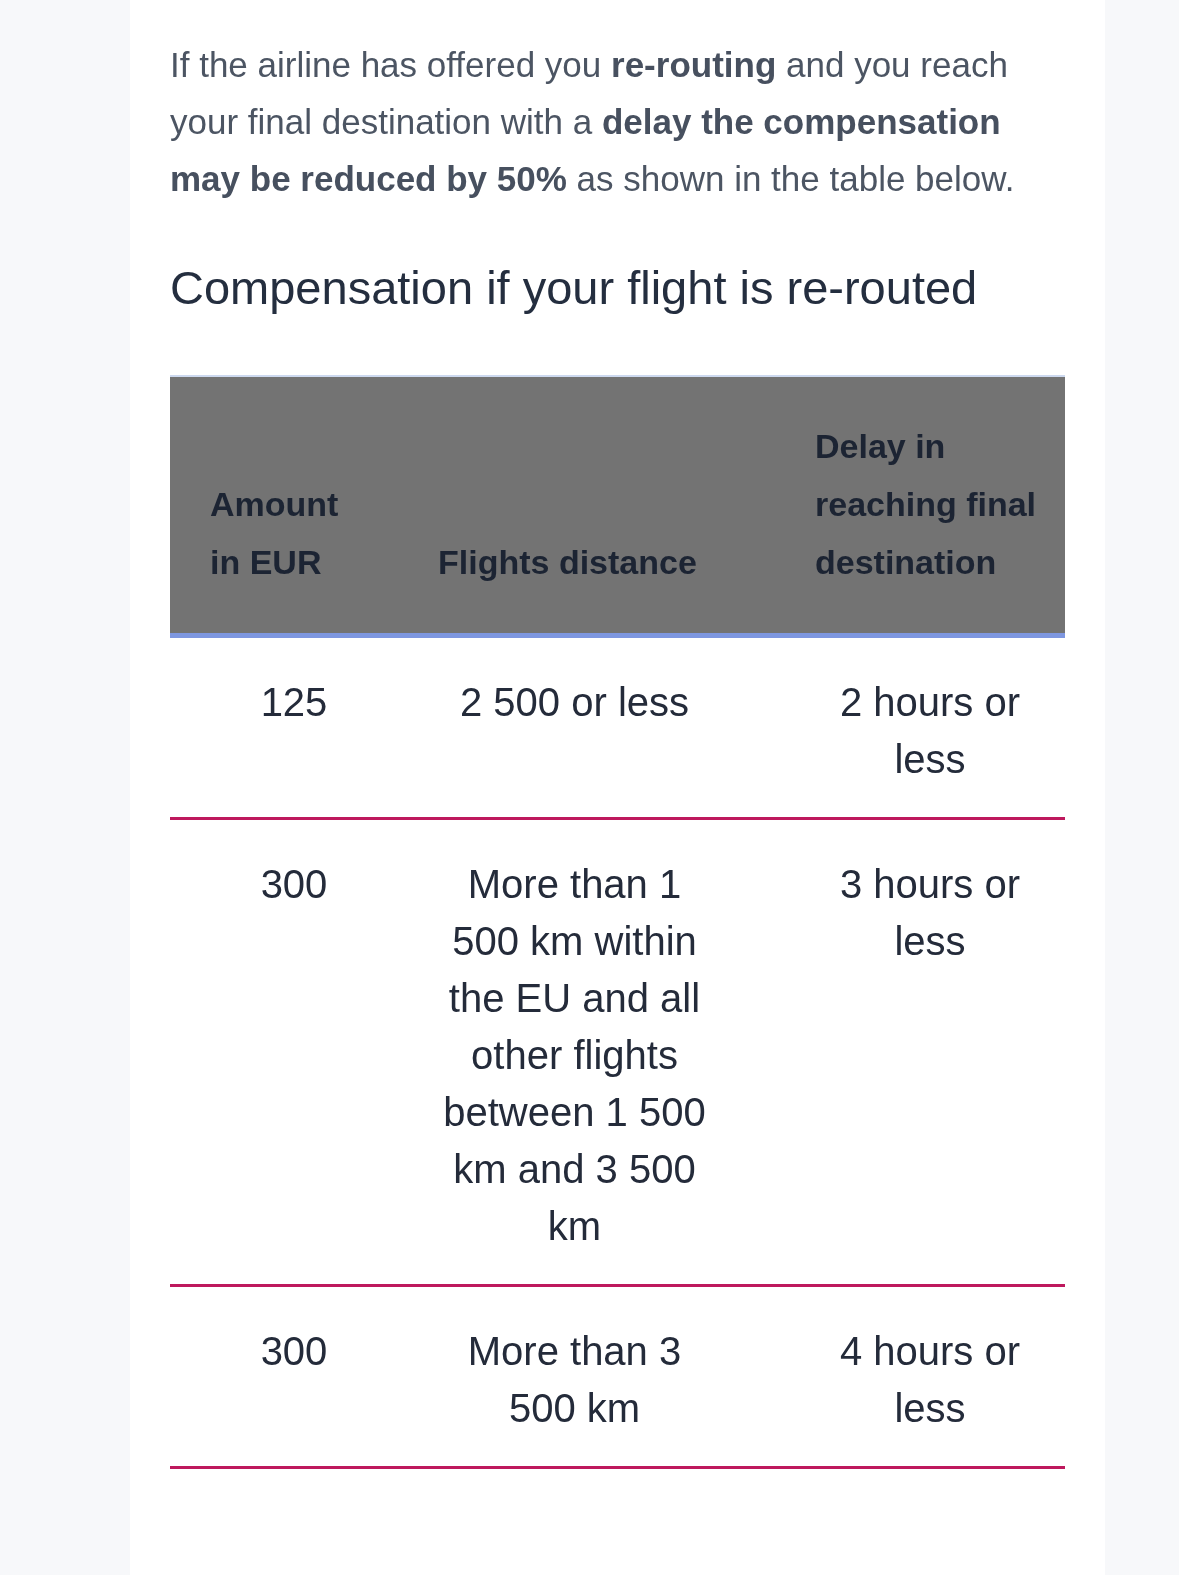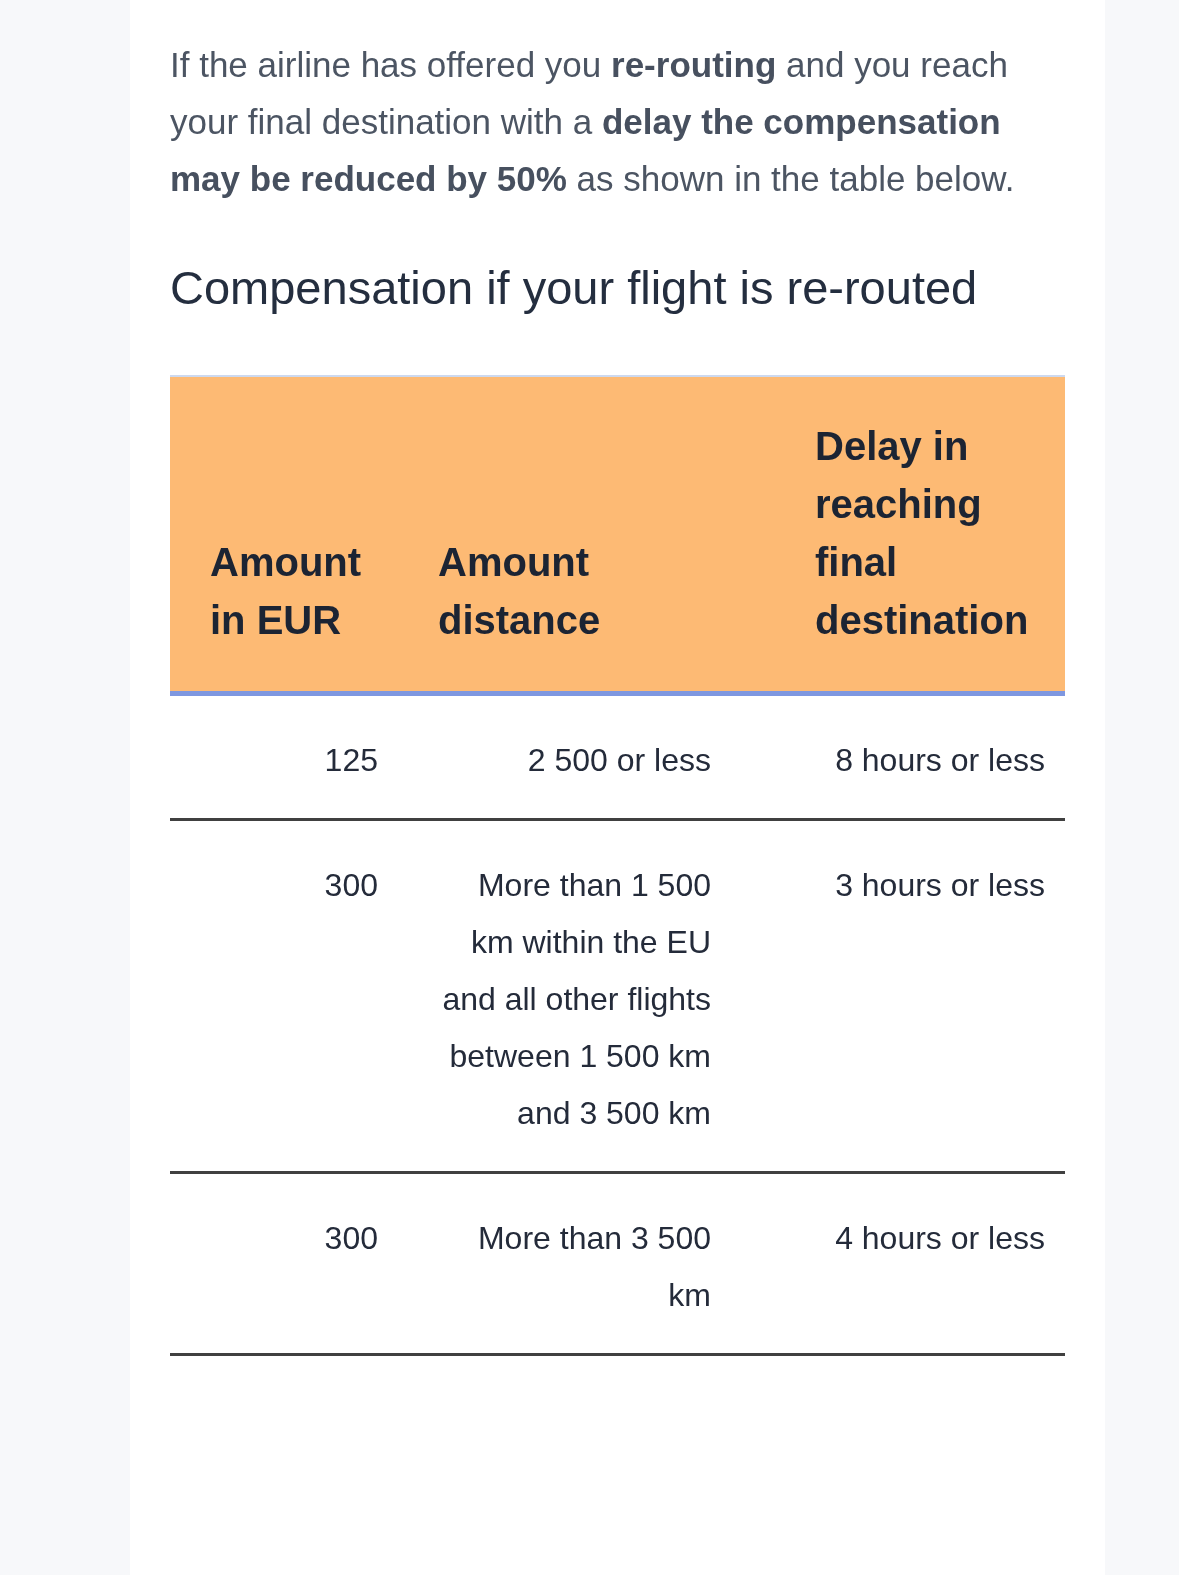--- a/index.html
+++ b/index.html
@@ -22,31 +22,31 @@
   .heading{
     margin:0 0 58px 0;
     font-size:47px;line-height:58px;font-weight:400;color:#242e3f;
   }
   table.comp{
     width:100%;table-layout:fixed;border-collapse:collapse;
   }
   col.c1{width:228px;}
   col.c2{width:377px;}
   table.comp th{
-    background:#fdba74;
+    background:#737373;
     border-top:2px solid #cdd9ef;
     border-bottom:5px solid #7e97e0;
     vertical-align:bottom;text-align:left;
-    font-size:40px;line-height:58px;font-weight:700;color:#1c2433;
+    font-size:34px;line-height:58px;font-weight:700;color:#1c2433;
     padding:40px 20px 42px 40px;
   }
   table.comp td{
-    border-bottom:3px solid #404040;
-    vertical-align:top;text-align:right;
-    font-size:32px;line-height:57px;color:#242b3a;
+    border-bottom:3px solid #be185d;
+    vertical-align:top;text-align:center;
+    font-size:40px;line-height:57px;color:#242b3a;
     padding:36px 20px 29px 40px;
   }
   table.comp td:nth-child(2){padding-right:64px;}
 </style>
 </head>
 <body>
 
 <div class="content">
 
   <p class="intro" id="intro"><span>If the airline has offered you </span><strong>re-routing</strong><span> and you reach your final destination with a </span><strong>delay the compensation may be reduced by 50%</strong><span> as shown in the table below.</span></p>
@@ -55,29 +55,29 @@
 
   <table class="comp">
     <colgroup>
       <col class="c1">
         <col class="c2">
         <col class="c3">
     </colgroup>
     <thead>
       <tr id="thead-row">
           <th>Amount in EUR</th>
-          <th>Amount distance</th>
+          <th>Flights distance</th>
           <th>Delay in reaching final destination</th>
         </tr>
     </thead>
     <tbody id="tbody">
         <tr>
           <td>125</td>
           <td>2 500 or less</td>
-          <td>8 hours or less</td>
+          <td>2 hours or less</td>
         </tr>
         <tr>
           <td>300</td>
           <td>More than 1 500 km within the EU and all other flights between 1 500 km and 3 500 km</td>
           <td>3 hours or less</td>
         </tr>
         <tr>
           <td>300</td>
           <td>More than 3 500 km</td>
           <td>4 hours or less</td>

